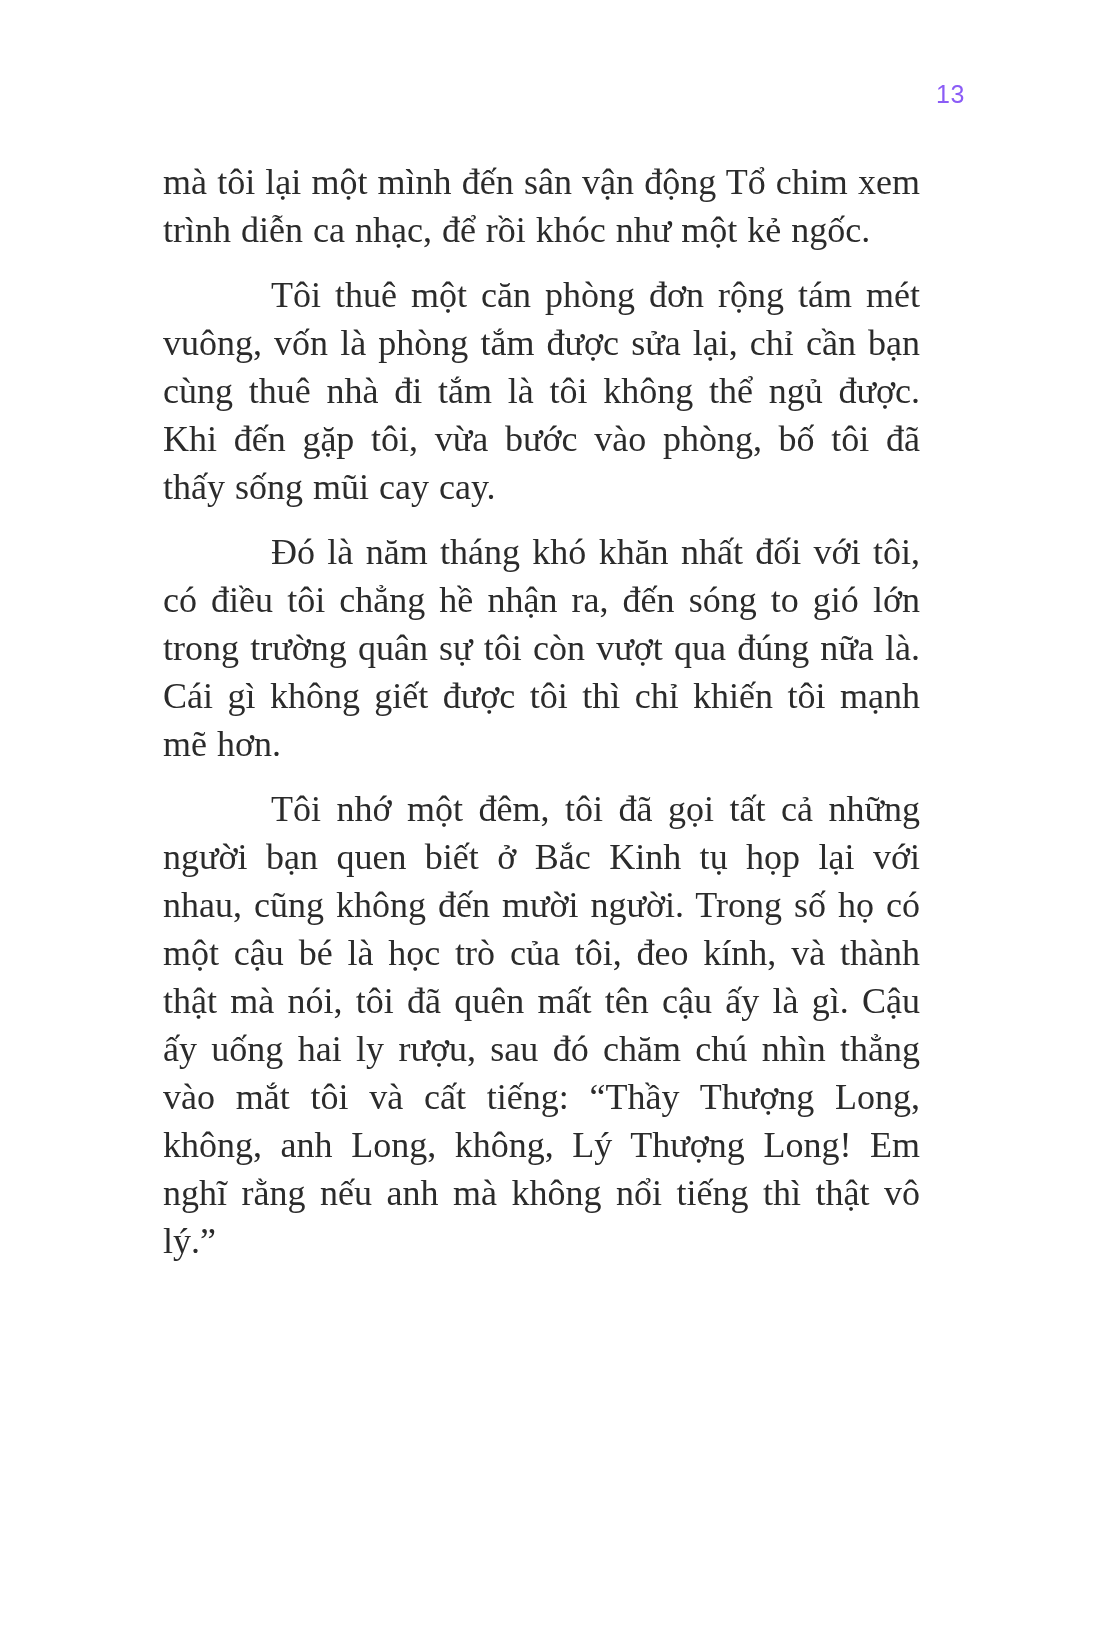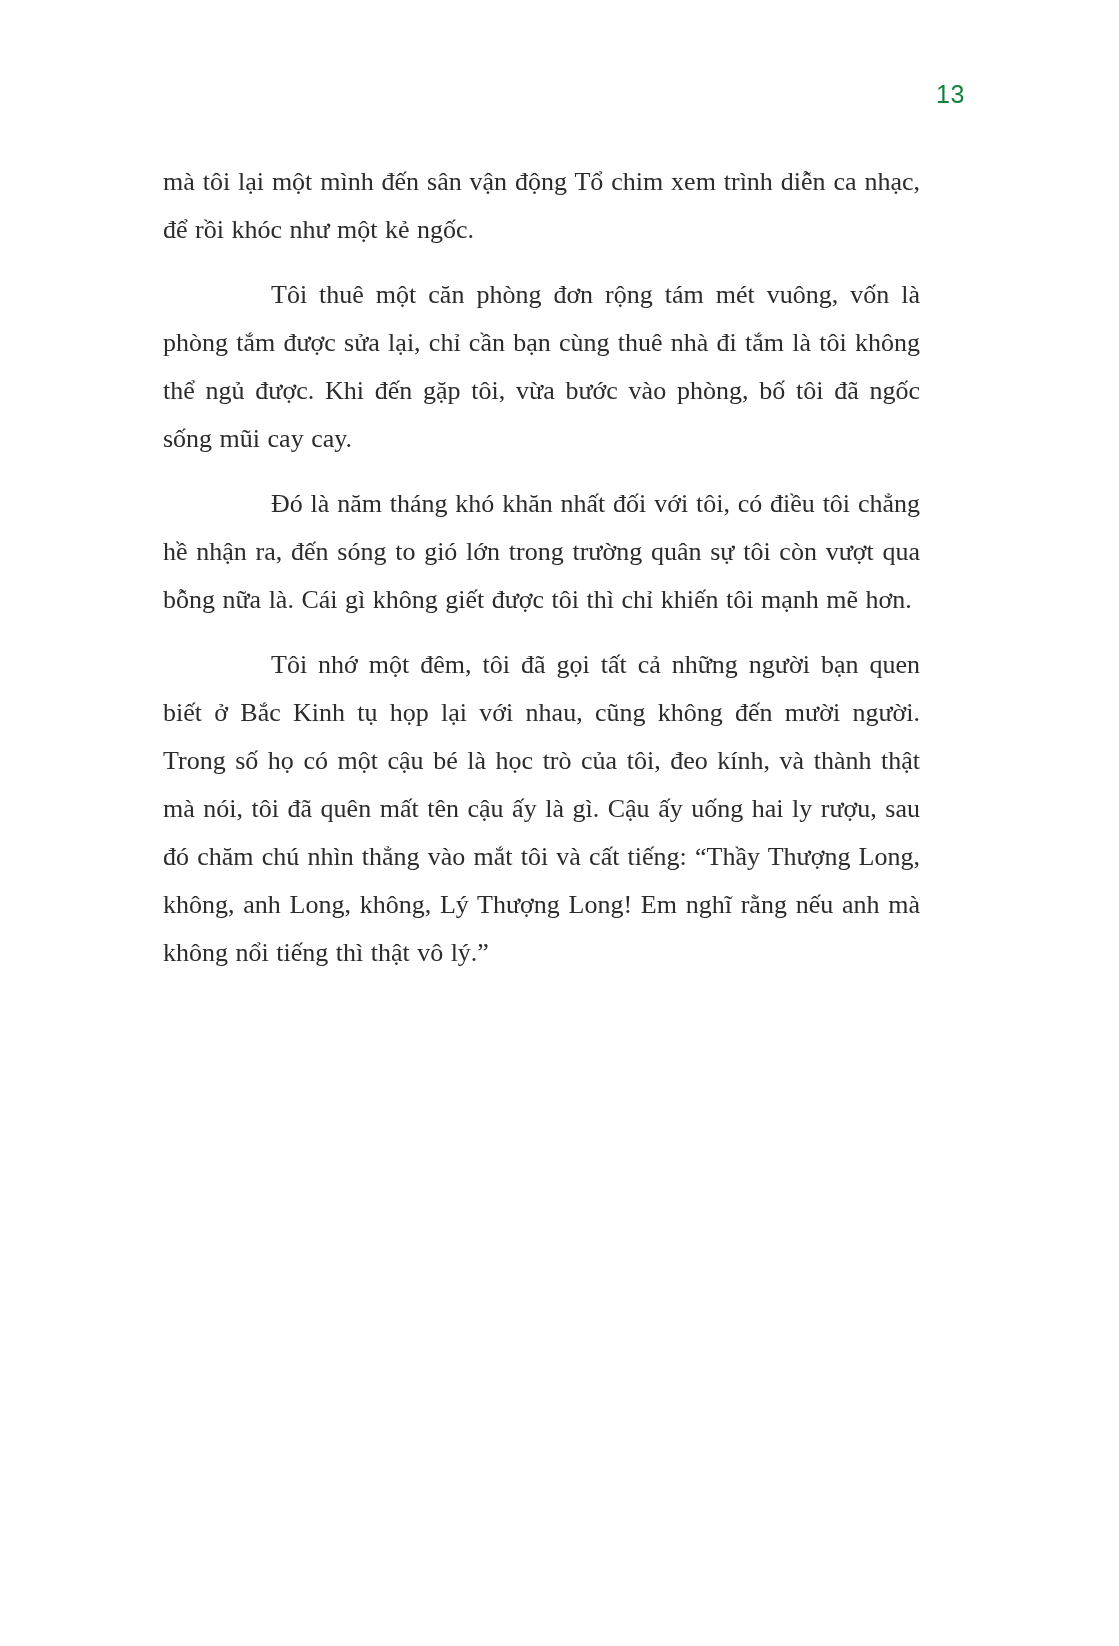--- a/index.html
+++ b/index.html
@@ -26,34 +26,34 @@
   }
   .text-block {
     position: absolute;
     left: 163px;
     top: 158px;
     width: 757px;
     color: #2b2b2b;
   }
   .para {
     margin: 0 0 17px 0;
-    font-size: 26px;
+    font-size: 36px;
     line-height: 48px;
     text-align: justify;
     text-justify: inter-word;
     word-spacing: 1px;
   }
   .para.indent {
     text-indent: 108px;
   }
 </style>
 </head>
 <body>
 
 <div class="page" style="background: rgb(255, 255, 255);">
-  <div class="page-number" style="color: #15803d;">13</div>
+  <div class="page-number" style="color: #8b5cf6;">13</div>
   <div class="text-block" style="color: rgb(43, 43, 43);">
       <p class="para">mà tôi lại một mình đến sân vận động Tổ chim xem trình diễn ca nhạc, để rồi khóc như một kẻ ngốc.</p>
-      <p class="para indent">Tôi thuê một căn phòng đơn rộng tám mét vuông, vốn là phòng tắm được sửa lại, chỉ cần bạn cùng thuê nhà đi tắm là tôi không thể ngủ được. Khi đến gặp tôi, vừa bước vào phòng, bố tôi đã ngốc sống mũi cay cay.</p>
-      <p class="para indent">Đó là năm tháng khó khăn nhất đối với tôi, có điều tôi chẳng hề nhận ra, đến sóng to gió lớn trong trường quân sự tôi còn vượt qua bỗng nữa là. Cái gì không giết được tôi thì chỉ khiến tôi mạnh mẽ hơn.</p>
+      <p class="para indent">Tôi thuê một căn phòng đơn rộng tám mét vuông, vốn là phòng tắm được sửa lại, chỉ cần bạn cùng thuê nhà đi tắm là tôi không thể ngủ được. Khi đến gặp tôi, vừa bước vào phòng, bố tôi đã thấy sống mũi cay cay.</p>
+      <p class="para indent">Đó là năm tháng khó khăn nhất đối với tôi, có điều tôi chẳng hề nhận ra, đến sóng to gió lớn trong trường quân sự tôi còn vượt qua đúng nữa là. Cái gì không giết được tôi thì chỉ khiến tôi mạnh mẽ hơn.</p>
       <p class="para indent">Tôi nhớ một đêm, tôi đã gọi tất cả những người bạn quen biết ở Bắc Kinh tụ họp lại với nhau, cũng không đến mười người. Trong số họ có một cậu bé là học trò của tôi, đeo kính, và thành thật mà nói, tôi đã quên mất tên cậu ấy là gì. Cậu ấy uống hai ly rượu, sau đó chăm chú nhìn thẳng vào mắt tôi và cất tiếng: “Thầy Thượng Long, không, anh Long, không, Lý Thượng Long! Em nghĩ rằng nếu anh mà không nổi tiếng thì thật vô lý.”</p>
     </div>
 </div>
 
 </body></html>

